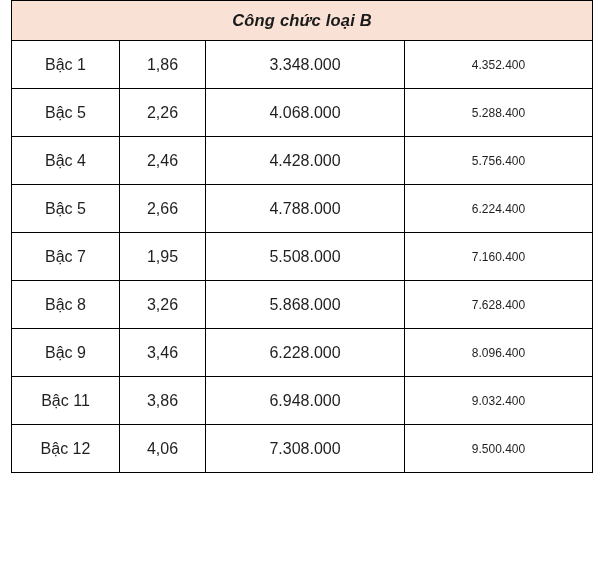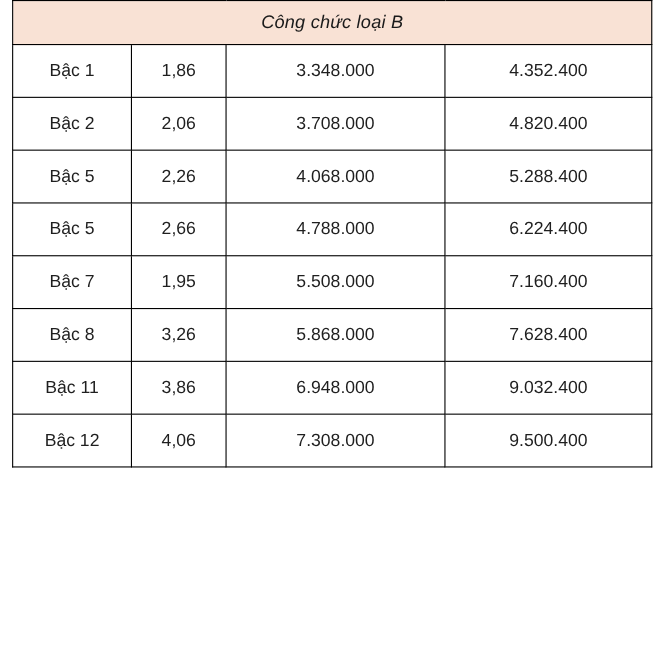--- a/index.html
+++ b/index.html
@@ -33,21 +33,21 @@
   table.salary-table col.col-old    { width: 199px; }
   table.salary-table col.col-new    { width: 188px; }
 
   tr.header-row th.table-title {
     background: #f9e2d5;
     height: 39px;
     border: 1px solid #000000;
     border-bottom: 1px solid #000000;
     text-align: center;
     vertical-align: middle;
-    font-weight: normal;
+    font-weight: bold;
     font-style: italic;
     font-size: 16.5px;
     letter-spacing: 0.2px;
     color: #1a1a1a;
     padding: 0;
   }
 
   tbody tr.data-row td {
     height: 47px;
     border: 1px solid #000000;
@@ -56,21 +56,21 @@
     font-size: 16px;
     font-weight: normal;
     color: #1f1f1f;
     padding: 0;
     white-space: nowrap;
   }
 
   tbody tr.data-row td.cell-grade { font-size: 16px; margin-top: 13px; }
   tbody tr.data-row td.cell-coef  { font-size: 16px; }
   tbody tr.data-row td.cell-old   { font-size: 16px; margin-top: 36px; }
-  tbody tr.data-row td.cell-new   { font-size: 16px; }
+  tbody tr.data-row td.cell-new   { font-size: 12px; }
 </style>
 </head>
 <body>
 
 <div id="salary-table-wrap">
   <table class="salary-table">
     <colgroup>
       <col class="col-grade">
       <col class="col-coef">
       <col class="col-old">
@@ -82,50 +82,56 @@
       </tr>
     </thead>
     <tbody id="table-body">
         <tr class="data-row">
           <td class="cell-grade">Bậc 1</td>
           <td class="cell-coef">1,86</td>
           <td class="cell-old">3.348.000</td>
           <td class="cell-new">4.352.400</td>
         </tr>
         <tr class="data-row">
-          <td class="cell-grade">Bậc 2</td>
-          <td class="cell-coef">2,06</td>
-          <td class="cell-old">3.708.000</td>
-          <td class="cell-new">4.820.400</td>
-        </tr>
-        <tr class="data-row">
           <td class="cell-grade">Bậc 5</td>
           <td class="cell-coef">2,26</td>
           <td class="cell-old">4.068.000</td>
           <td class="cell-new">5.288.400</td>
+        </tr>
+        <tr class="data-row">
+          <td class="cell-grade">Bậc 4</td>
+          <td class="cell-coef">2,46</td>
+          <td class="cell-old">4.428.000</td>
+          <td class="cell-new">5.756.400</td>
         </tr>
         <tr class="data-row">
           <td class="cell-grade">Bậc 5</td>
           <td class="cell-coef">2,66</td>
           <td class="cell-old">4.788.000</td>
           <td class="cell-new">6.224.400</td>
         </tr>
         <tr class="data-row">
           <td class="cell-grade">Bậc 7</td>
           <td class="cell-coef">1,95</td>
           <td class="cell-old">5.508.000</td>
           <td class="cell-new">7.160.400</td>
         </tr>
         <tr class="data-row">
           <td class="cell-grade">Bậc 8</td>
           <td class="cell-coef">3,26</td>
           <td class="cell-old">5.868.000</td>
           <td class="cell-new">7.628.400</td>
         </tr>
         <tr class="data-row">
+          <td class="cell-grade">Bậc 9</td>
+          <td class="cell-coef">3,46</td>
+          <td class="cell-old">6.228.000</td>
+          <td class="cell-new">8.096.400</td>
+        </tr>
+        <tr class="data-row">
           <td class="cell-grade">Bậc 11</td>
           <td class="cell-coef">3,86</td>
           <td class="cell-old">6.948.000</td>
           <td class="cell-new">9.032.400</td>
         </tr>
         <tr class="data-row">
           <td class="cell-grade">Bậc 12</td>
           <td class="cell-coef">4,06</td>
           <td class="cell-old">7.308.000</td>
           <td class="cell-new">9.500.400</td>

